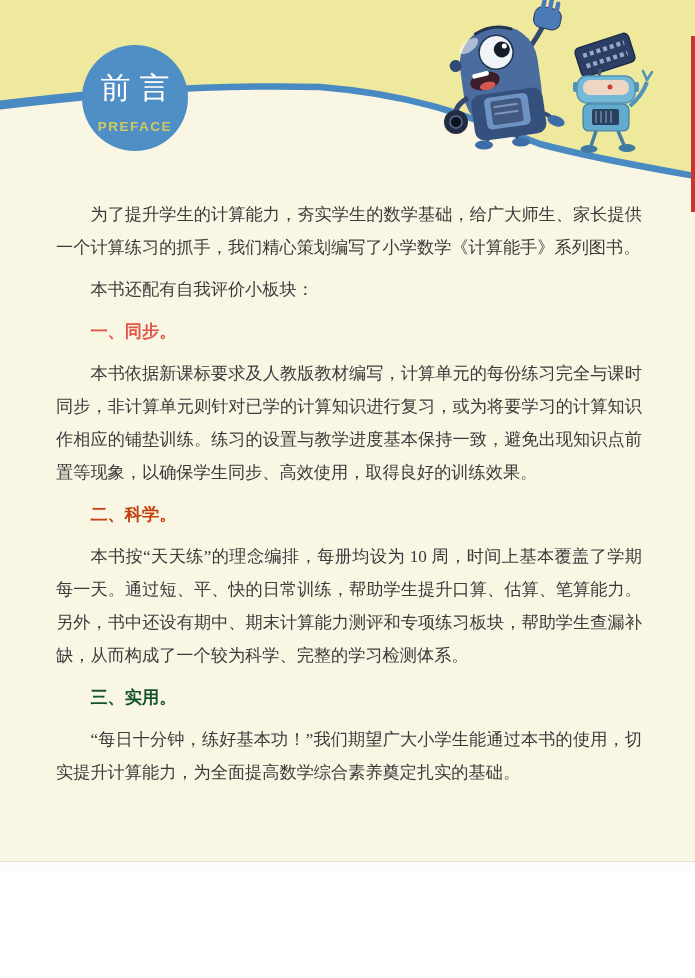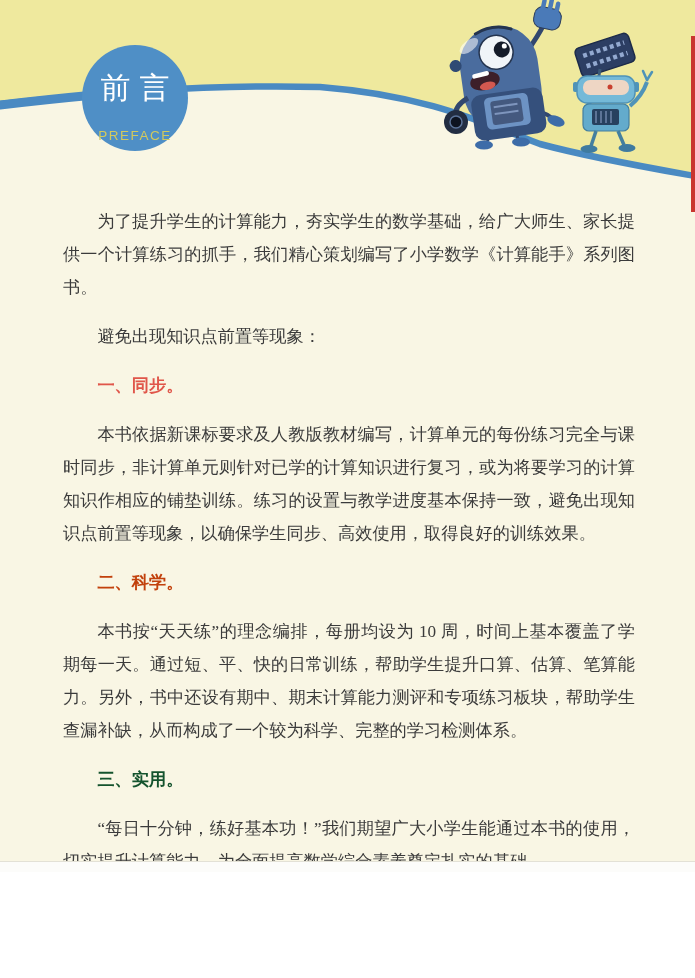--- a/index.html
+++ b/index.html
@@ -8,29 +8,29 @@
     background:#f9f6e4;
     font-family:"Liberation Sans", sans-serif;
   }
   .header-art{position:absolute;top:0;left:0;display:block;}
   .smudge{position:absolute;background:#97927c;opacity:.13;filter:blur(3px);border-radius:8px;}
   .badge{
     position:absolute;left:82px;top:45px;width:106px;height:106px;
     text-align:center;color:#ffffff;z-index:3;
   }
   .badge-cn{margin-top:23px;font-size:30px;letter-spacing:9px;padding-left:9px;font-weight:400;}
-  .badge-en{margin-top:19px;font-size:13.5px;color:#d2c95e;letter-spacing:1.5px;font-weight:normal;}
+  .badge-en{margin-top:10px;font-size:13.5px;color:#d2c95e;letter-spacing:1.5px;font-weight:bold;}
   .red-edge{position:absolute;right:0;top:36px;width:4px;height:176px;background:#c9362f;z-index:4;}
   .bottom-strip{position:absolute;left:0;bottom:0;width:695px;height:10px;background:#fcfcfa;border-top:1px solid #e3e1d6;z-index:4;}
   main.content{
     position:absolute;top:189px;left:47px;width:604px;z-index:3;
     font-size:17.2px;line-height:33px;color:#3b3b3b;text-align:justify;
     font-family:"Liberation Serif", serif;
   }
-  main.content p{margin:16px;text-indent:2em;}
+  main.content p{margin:9px;text-indent:2em;}
   p.heading{font-weight:bold;}
   p.signature{text-align:right;text-indent:0;padding-right:11px;letter-spacing:2px;}
 </style>
 </head>
 <body>
 
 <div class="page">
 
   <div class="smudge" style="left:200px;top:30px;width:185px;height:16px;"></div>
   <div class="smudge" style="left:415px;top:28px;width:130px;height:14px;"></div>
@@ -126,21 +126,21 @@
 
   <div class="badge">
     <div class="badge-cn">前言</div>
     <div class="badge-en">PREFACE</div>
   </div>
 
   <div class="red-edge"></div>
 
   <main class="content">
     <p>为了提升学生的计算能力，夯实学生的数学基础，给广大师生、家长提供一个计算练习的抓手，我们精心策划编写了小学数学《计算能手》系列图书。</p>
-    <p>避免出现知识点前置等现象：</p>
+    <p>本书还配有自我评价小板块：</p>
 
     <p class="heading" style="color: rgb(224, 86, 74);">一、同步。</p>
     <p>本书依据新课标要求及人教版教材编写，计算单元的每份练习完全与课时同步，非计算单元则针对已学的计算知识进行复习，或为将要学习的计算知识作相应的铺垫训练。练习的设置与教学进度基本保持一致，避免出现知识点前置等现象，以确保学生同步、高效使用，取得良好的训练效果。</p>
 
     <p class="heading" style="color: #c2410c;">二、科学。</p>
     <p>本书按“天天练”的理念编排，每册均设为 10 周，时间上基本覆盖了学期每一天。通过短、平、快的日常训练，帮助学生提升口算、估算、笔算能力。另外，书中还设有期中、期末计算能力测评和专项练习板块，帮助学生查漏补缺，从而构成了一个较为科学、完整的学习检测体系。</p>
 
     <p class="heading" style="color: #14532d;">三、实用。</p>
 
     <p>“每日十分钟，练好基本功！”我们期望广大小学生能通过本书的使用，切实提升计算能力，为全面提高数学综合素养奠定扎实的基础。</p>

